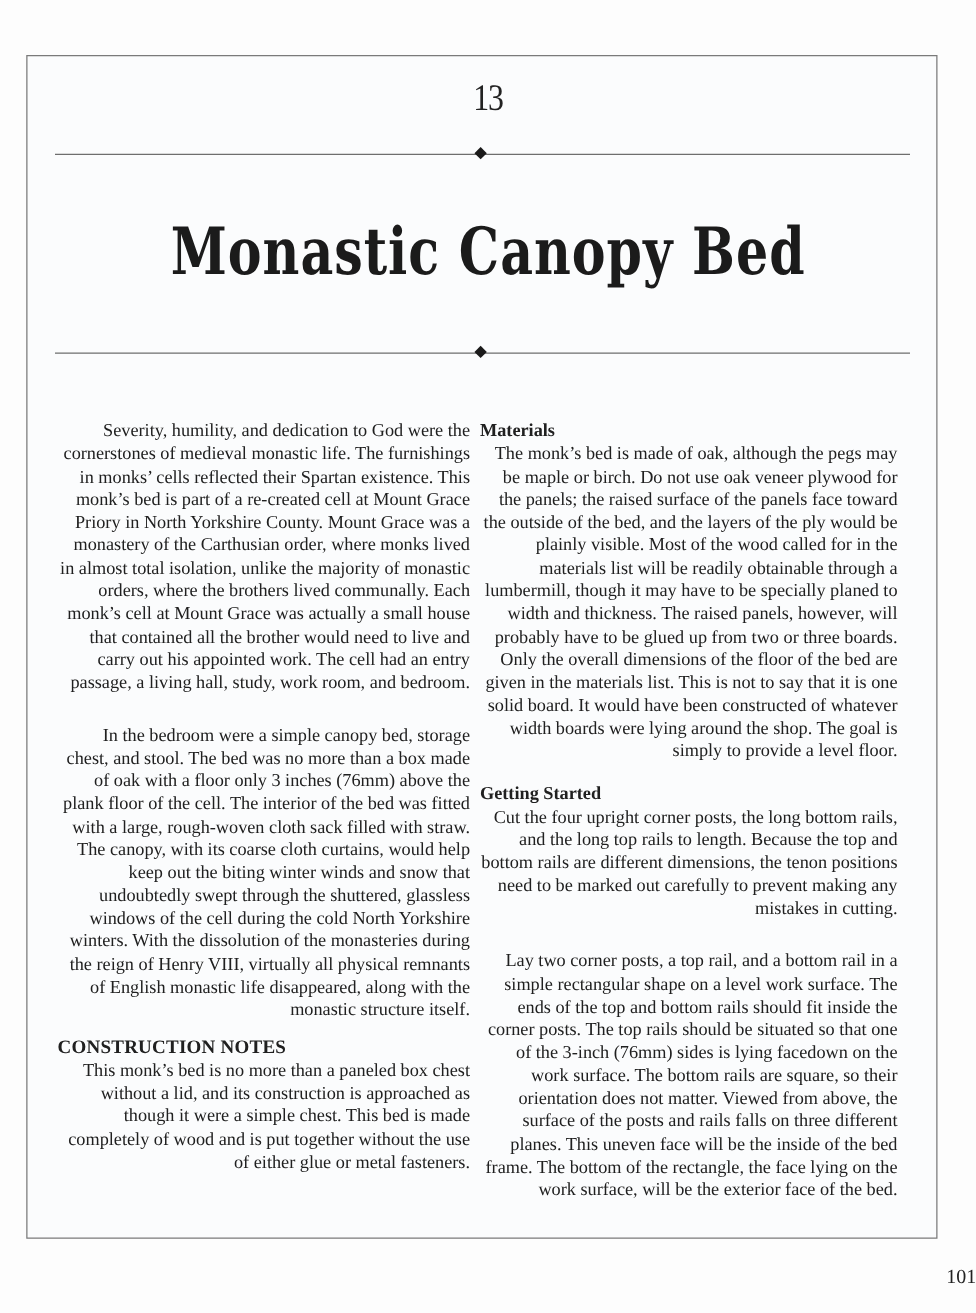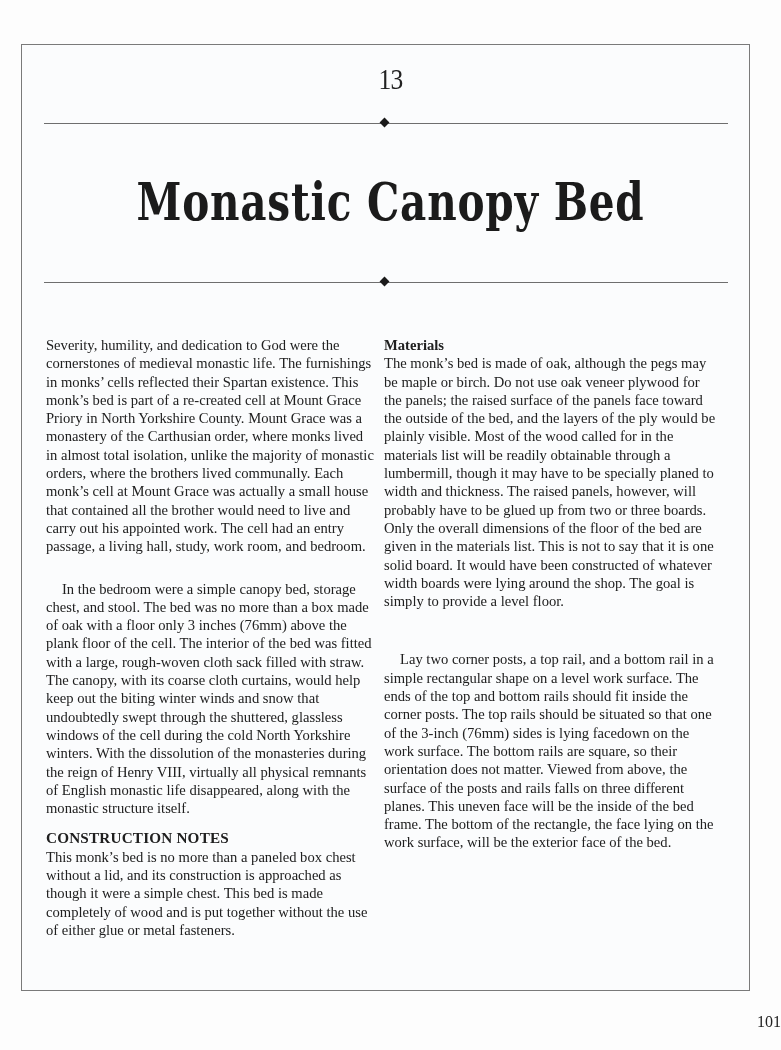--- a/index.html
+++ b/index.html
@@ -60,21 +60,21 @@
   }
   .col {
     position: absolute;
     top: 336px;
     font-size: 14.6px;
     line-height: 18.3px;
     color: #202020;
   }
   .col.left { left: 46px; width: 330px; }
   .col.right { left: 384px; width: 334px; }
-  .col p { margin: 0; text-align: left; }
+  .col p { margin: 0; text-align: right; }
   .col p.indent { text-indent: 16px; margin-top: 24px; }
   .col h3 {
     margin: 0;
     font-size: 14.6px;
     line-height: 18.3px;
     font-weight: bold;
   }
   .col h3.caps {
     text-transform: none;
     font-weight: bold;
@@ -111,16 +111,18 @@
   <p class="indent">In the bedroom were a simple canopy bed, storage chest, and stool. The bed was no more than a box made of oak with a floor only 3 inches (76mm) above the plank floor of the cell. The interior of the bed was fitted with a large, rough-woven cloth sack filled with straw. The canopy, with its coarse cloth curtains, would help keep out the biting winter winds and snow that undoubtedly swept through the shuttered, glassless windows of the cell during the cold North Yorkshire winters. With the dissolution of the monasteries during the reign of Henry VIII, virtually all physical remnants of English monastic life disappeared, along with the monastic structure itself.</p>
   <div class="gap"></div>
   <h3 class="caps">CONSTRUCTION NOTES</h3>
   <p>This monk’s bed is no more than a paneled box chest without a lid, and its construction is approached as though it were a simple chest. This bed is made completely of wood and is put together without the use of either glue or metal fasteners.</p>
 </div>
 
 <div class="col right">
   <h3>Materials</h3>
   <p>The monk’s bed is made of oak, although the pegs may be maple or birch. Do not use oak veneer plywood for the panels; the raised surface of the panels face toward the outside of the bed, and the layers of the ply would be plainly visible. Most of the wood called for in the materials list will be readily obtainable through a lumbermill, though it may have to be specially planed to width and thickness. The raised panels, however, will probably have to be glued up from two or three boards. Only the overall dimensions of the floor of the bed are given in the materials list. This is not to say that it is one solid board. It would have been constructed of whatever width boards were lying around the shop. The goal is simply to provide a level floor.</p>
   <div class="gap2"></div>
+  <h3>Getting Started</h3>
+  <p>Cut the four upright corner posts, the long bottom rails, and the long top rails to length. Because the top and bottom rails are different dimensions, the tenon positions need to be marked out carefully to prevent making any mistakes in cutting.</p>
   <p class="indent">Lay two corner posts, a top rail, and a bottom rail in a simple rectangular shape on a level work surface. The ends of the top and bottom rails should fit inside the corner posts. The top rails should be situated so that one of the 3-inch (76mm) sides is lying facedown on the work surface. The bottom rails are square, so their orientation does not matter. Viewed from above, the surface of the posts and rails falls on three different planes. This uneven face will be the inside of the bed frame. The bottom of the rectangle, the face lying on the work surface, will be the exterior face of the bed.</p>
 </div>
 
 <div class="folio">101</div>
 
 </body></html>

